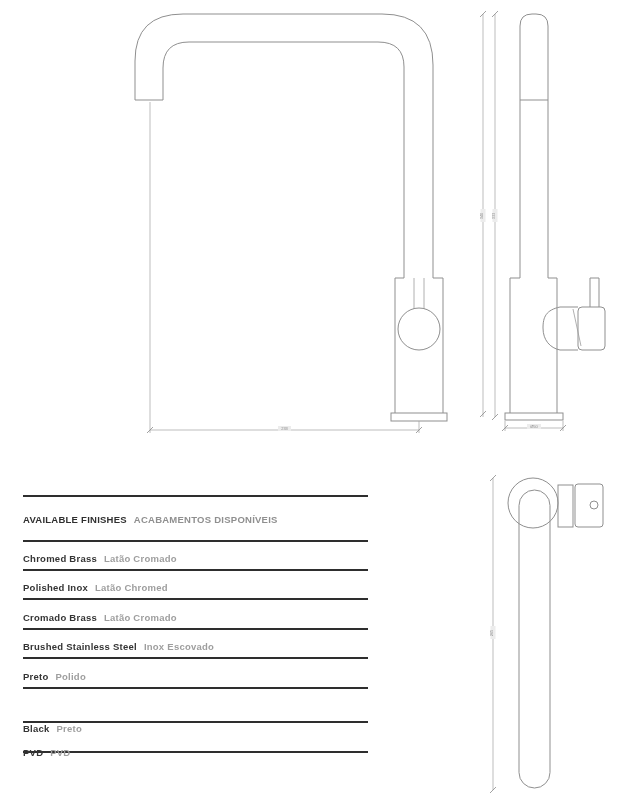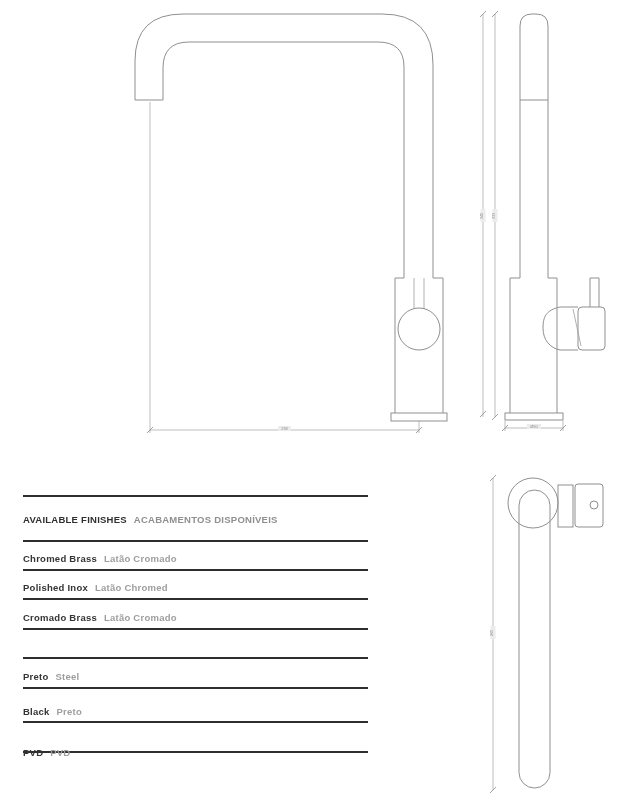--- a/index.html
+++ b/index.html
@@ -102,25 +102,29 @@
       <span class="pt">Latão Cromado</span>
     </div>
     <div class="trow" style="top:87px">
       <span class="en">Polished Inox</span>
       <span class="pt">Latão Chromed</span>
     </div>
     <div class="trow" style="top:117px">
       <span class="en">Cromado Brass</span>
       <span class="pt">Latão Cromado</span>
     </div>
+    <div class="trow" style="top:146px">
+      <span class="en">Brushed Stainless Steel</span>
+      <span class="pt">Inox Escovado</span>
+    </div>
     <div class="trow" style="top:176px">
       <span class="en">Preto</span>
-      <span class="pt">Steel</span>
+      <span class="pt">Polido</span>
     </div>
-    <div class="trow" style="top:211px">
+    <div class="trow" style="top:228px">
       <span class="en">Black</span>
       <span class="pt">Preto</span>
     </div>
     <div class="trow" style="top:252px">
       <span class="en">PVD</span>
       <span class="pt">PVD</span>
     </div>
   </div>
 
 </div>

